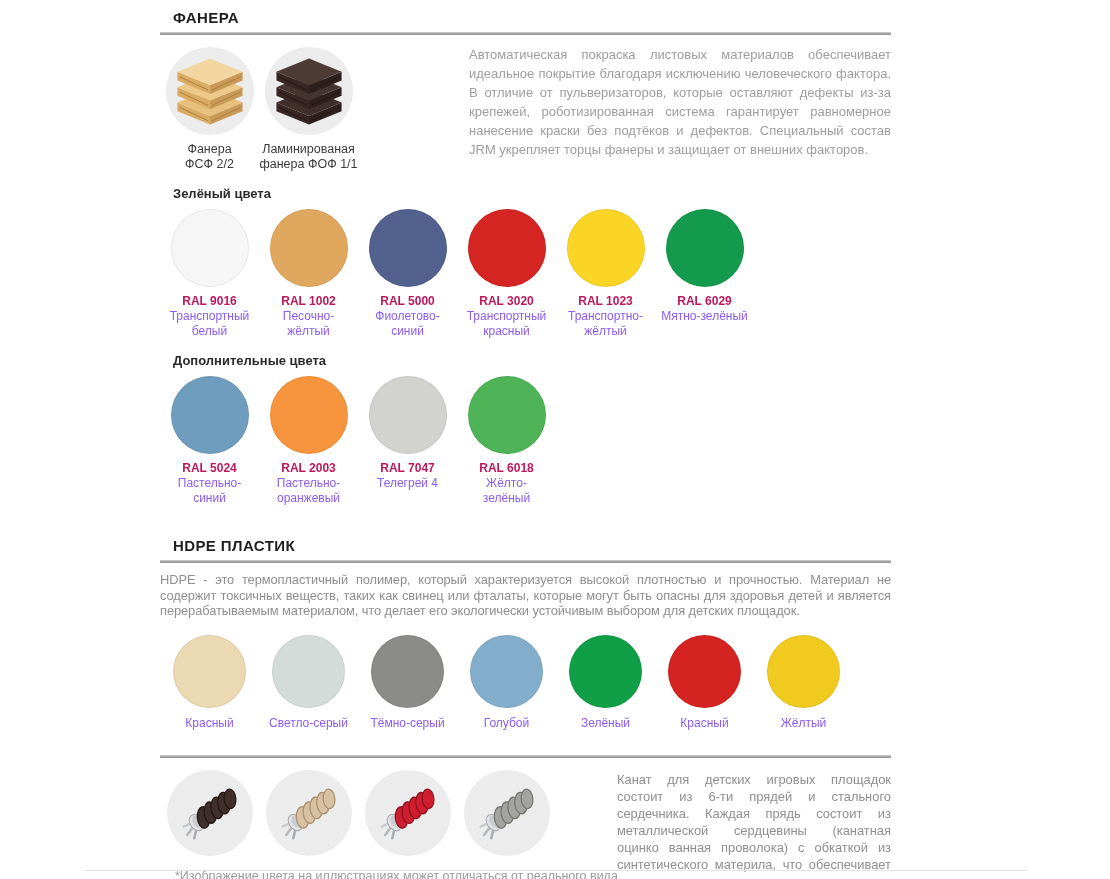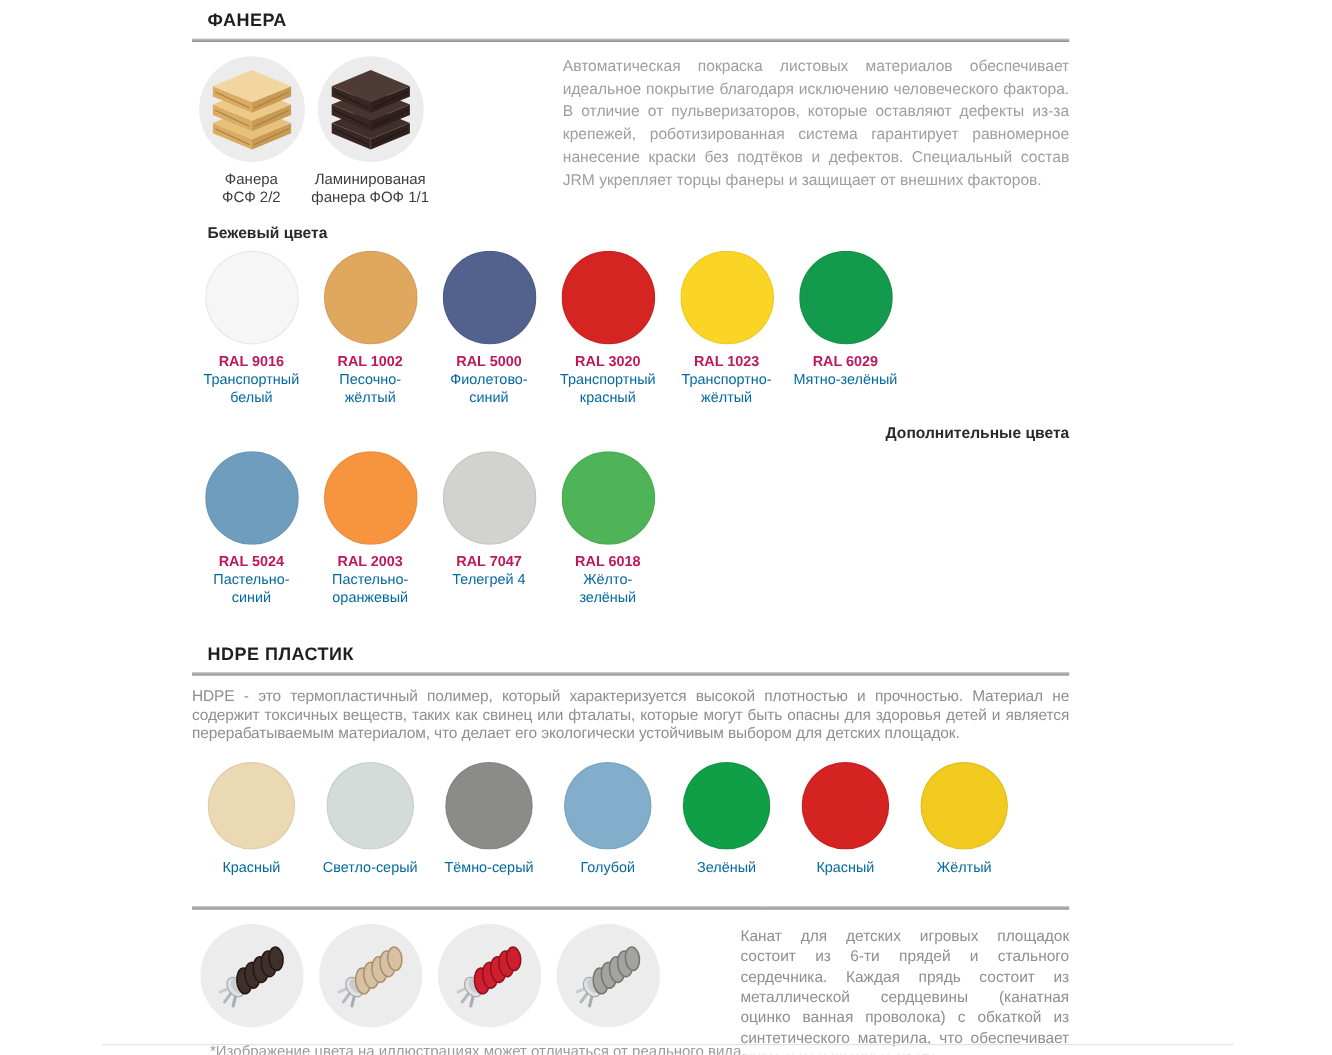--- a/index.html
+++ b/index.html
@@ -43,21 +43,21 @@
   .colors-label{font-size:13px;font-weight:bold;color:#2a2a2a;margin:14px 0 8px 13px;}
 
   
   .swatch-row{display:flex;flex-wrap:nowrap;}
   .swatch-cell{width:99px;flex:0 0 auto;text-align:center;}
   .swatch-circle{
     width:78px;height:78px;border-radius:50%;margin:0 auto;
     border:1px solid rgba(0,0,0,0.055);box-sizing:border-box;
   }
   .swatch-code{font-size:12px;font-weight:bold;color:#be185d;margin-top:7px;line-height:15px;}
-  .swatch-name{font-size:12px;color:#0369a1;line-height:15px;white-space:pre-line;}
+  .swatch-name{font-size:12px;color:#8b5cf6;line-height:15px;white-space:pre-line;}
   .hdpe-row .swatch-circle{width:73px;height:73px;margin-top:2px;}
   .hdpe-row .swatch-name{margin-top:8px;}
 
   
   .hdpe-section{margin-top:22px;}
   .hdpe-text{
     margin:9px 0 14px 0;width:731px;
     font-size:12.9px;line-height:15.5px;letter-spacing:-0.1px;
     color:#8f8f8f;text-align:justify;
   }
@@ -149,21 +149,21 @@
             </g>
           </g>
         </svg>
         <div class="fig-caption">Ламинированая
 фанера ФОФ 1/1</div>
       </div>
 
       <p class="plywood-text" style="margin-top:0;">Автоматическая покраска листовых материалов обеспечивает идеальное покрытие благодаря исключению человеческого фактора. В отличие от пульверизаторов, которые оставляют дефекты из-за крепежей, роботизированная система гарантирует равномерное нанесение краски без подтёков и дефектов. Специальный состав JRM укрепляет торцы фанеры и защищает от внешних факторов.</p>
     </div>
 
-    <div class="colors-label">Бежевый цвета</div>
+    <div class="colors-label">Зелёный цвета</div>
     <div class="swatch-row">
 
         <div class="swatch-cell">
           <div class="swatch-circle" style="background-color: rgb(246, 246, 246);"></div>
           <div class="swatch-code">RAL 9016</div>
           <div class="swatch-name">Транспортный
 белый</div>
         </div>
 
 
@@ -195,21 +195,21 @@
 жёлтый</div>
         </div>
 
         <div class="swatch-cell">
           <div class="swatch-circle" style="background-color: rgb(20, 154, 76);"></div>
           <div class="swatch-code">RAL 6029</div>
           <div class="swatch-name">Мятно-зелёный</div>
         </div>
       </div>
 
-    <div class="colors-label" style="text-align:right;">Дополнительные цвета</div>
+    <div class="colors-label" style="">Дополнительные цвета</div>
     <div class="swatch-row">
 
         <div class="swatch-cell">
           <div class="swatch-circle" style="background-color: rgb(111, 157, 190);"></div>
           <div class="swatch-code">RAL 5024</div>
           <div class="swatch-name">Пастельно-
 синий</div>
         </div>
 
         <div class="swatch-cell">

